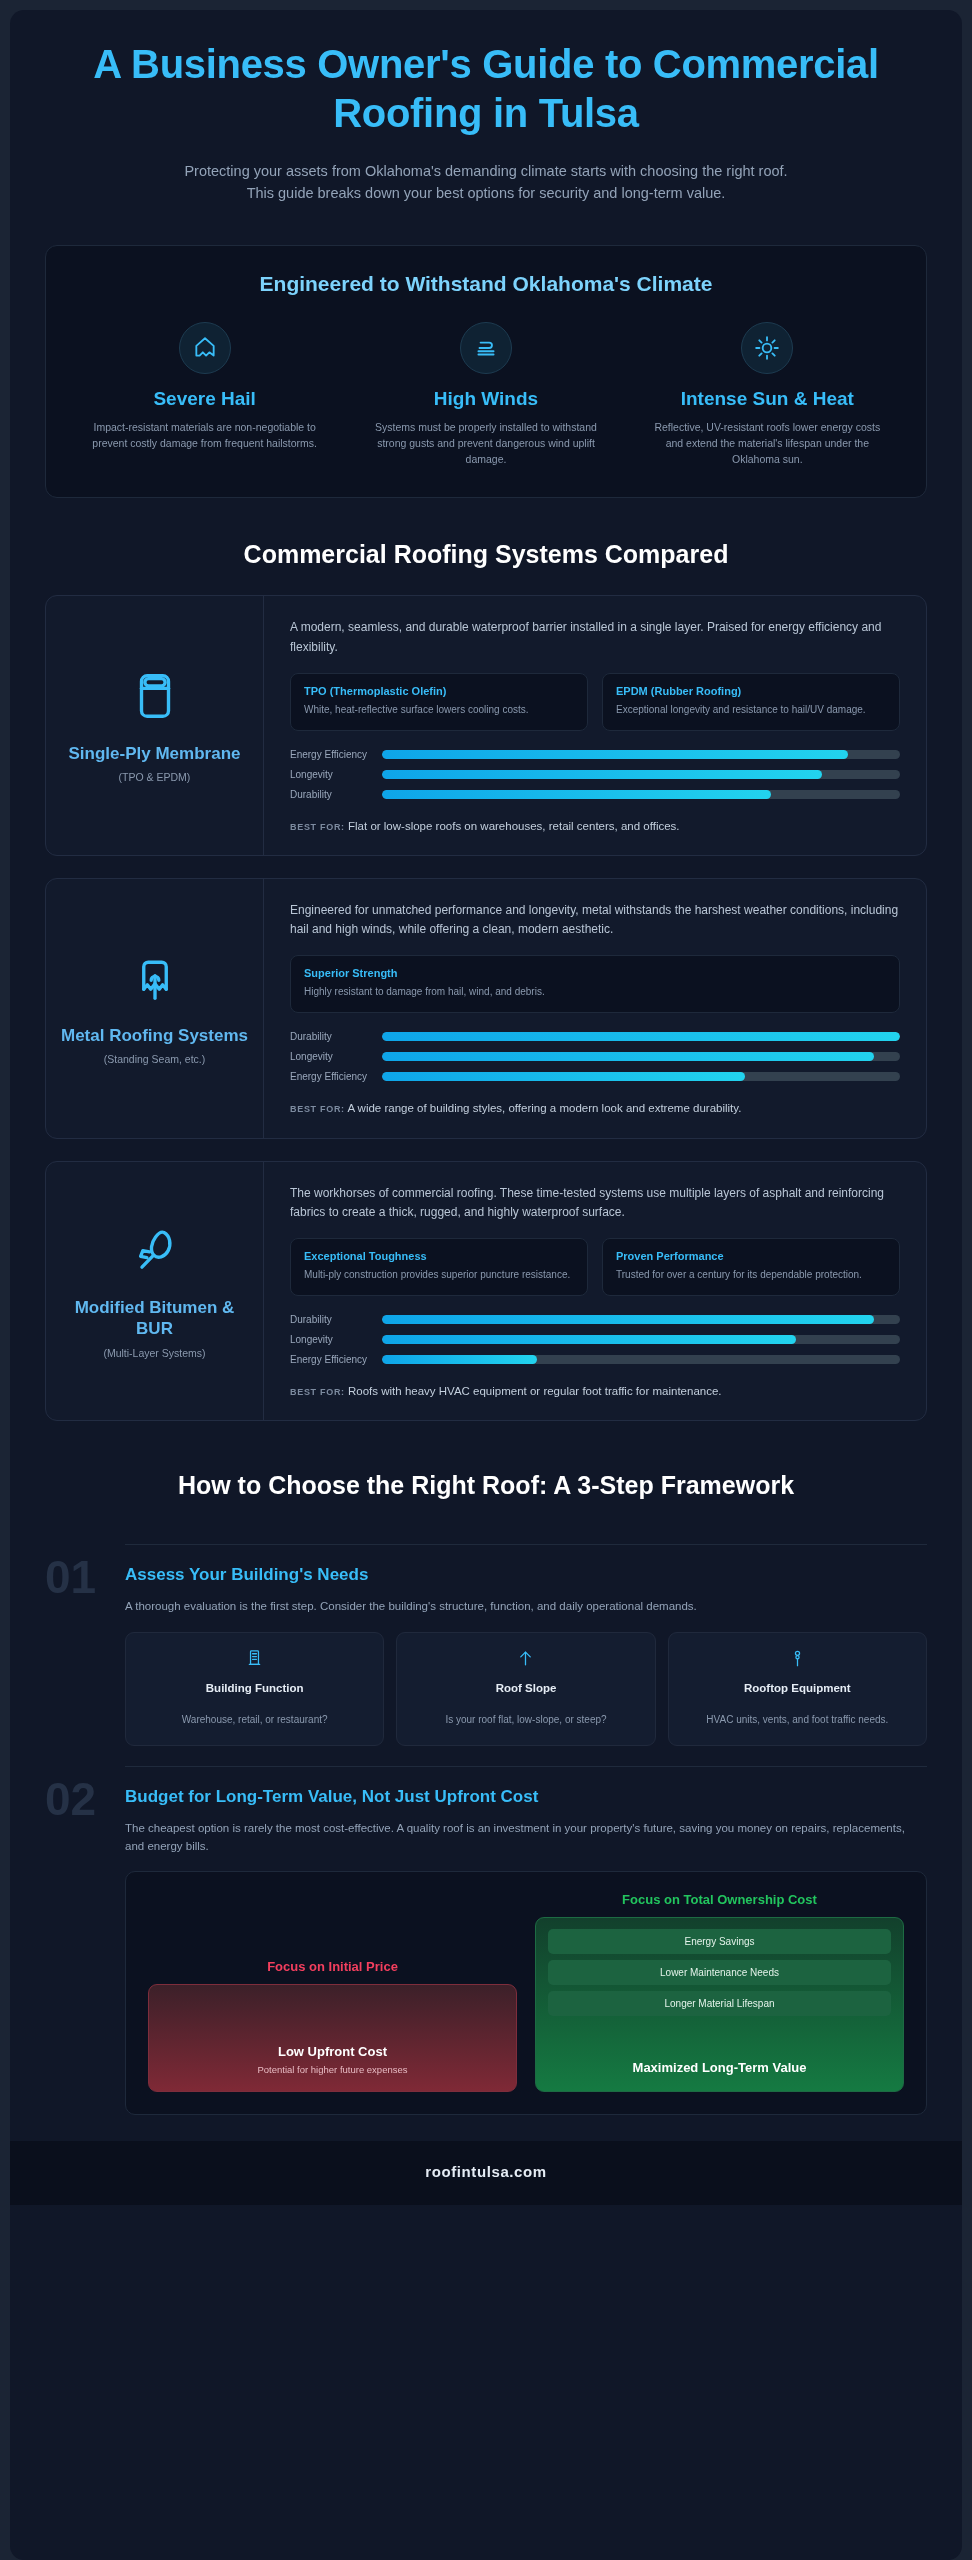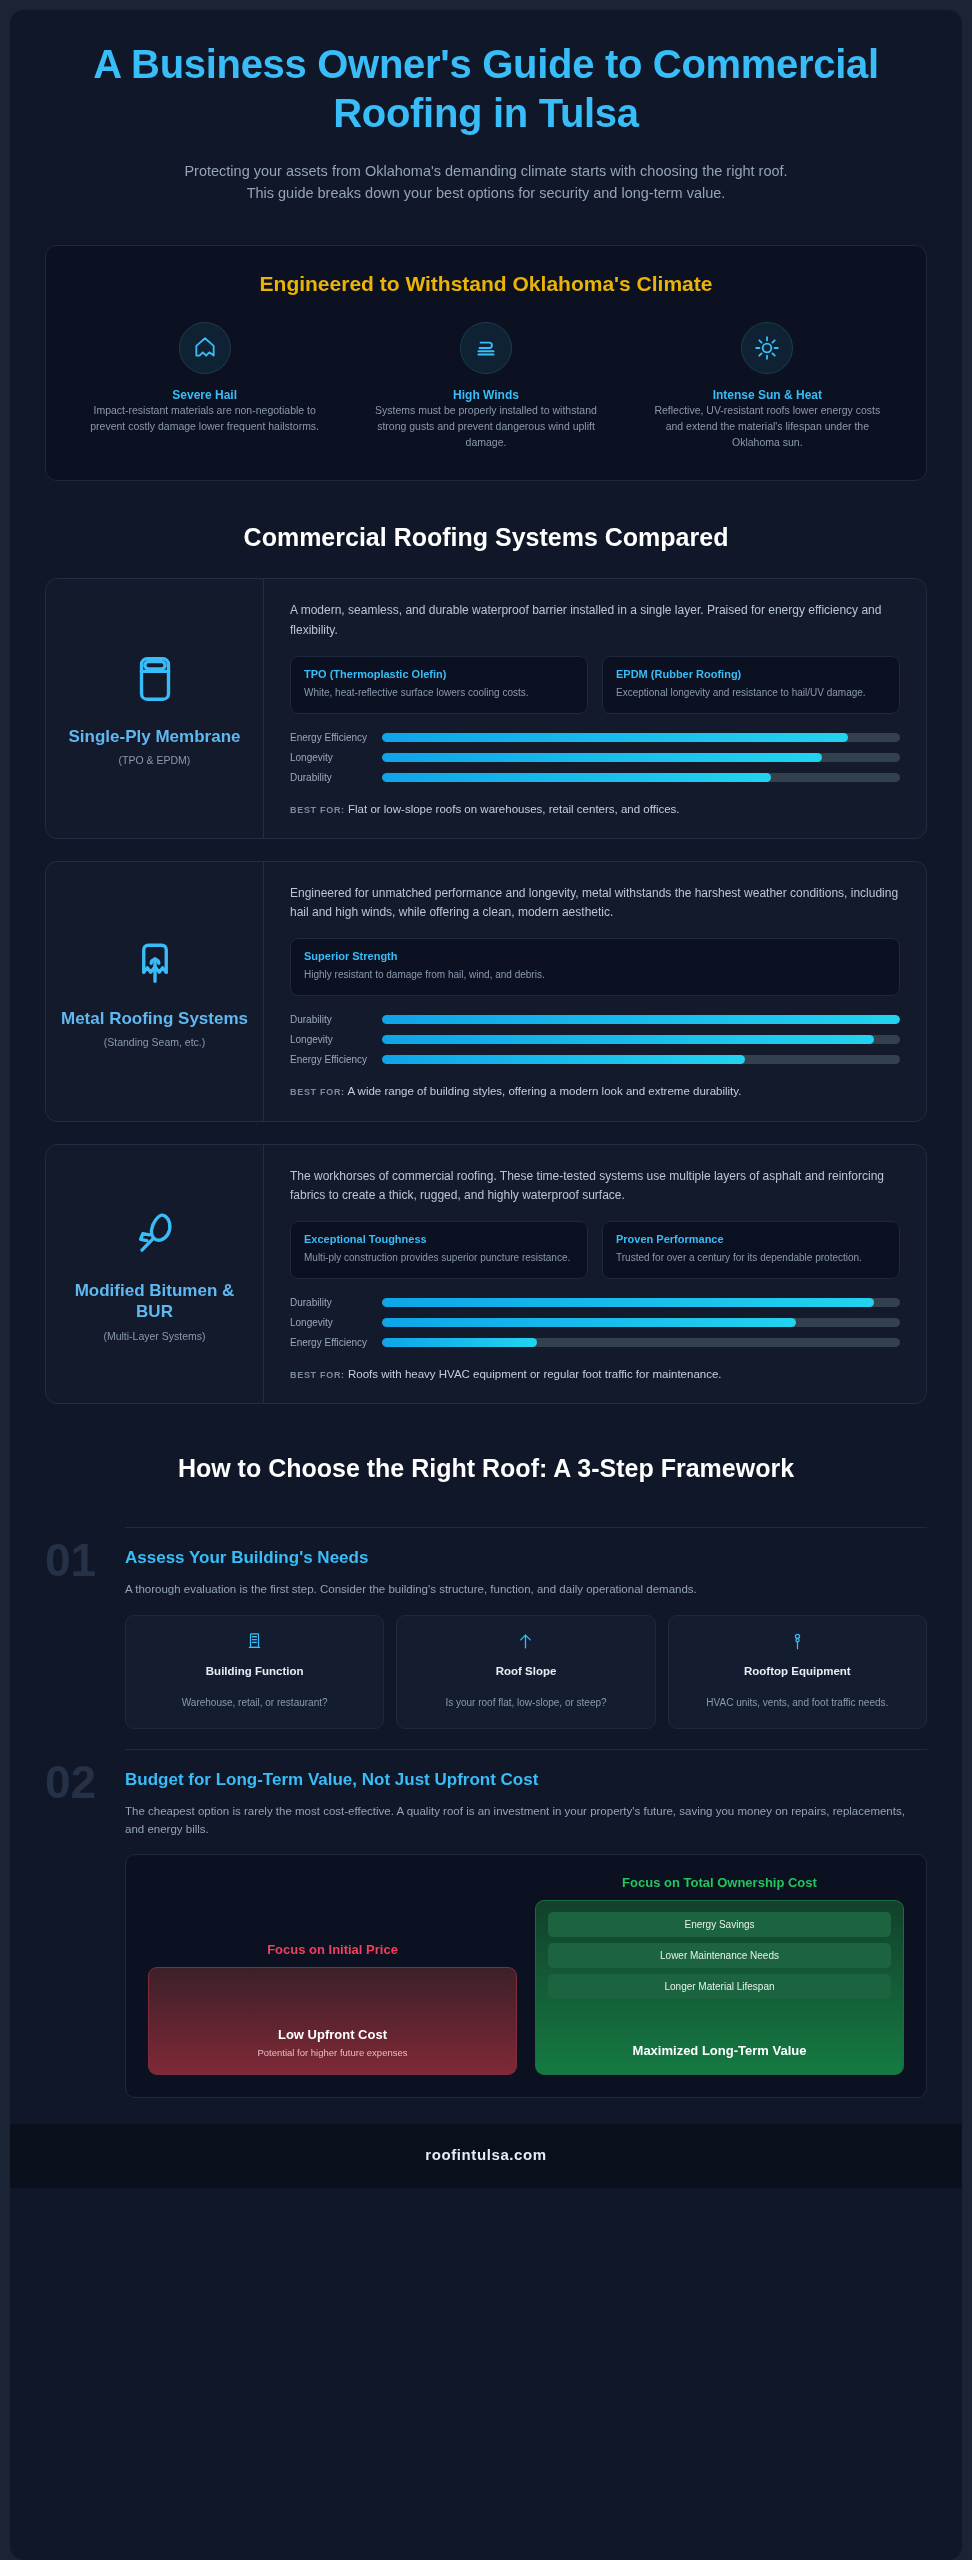--- a/index.html
+++ b/index.html
@@ -38,40 +38,41 @@
 
   
   .climate-panel {
     margin: 18px 35px 0 35px;
     background: #0b1120;
     border: 1px solid #1e293b;
     border-radius: 12px;
     padding: 26px 24px 30px 24px;
   }
   .climate-panel h2 {
-    color: #eab308;
+    color: #7dd3fc;
     font-size: 21px;
     text-align: center;
     font-weight: 700;
     margin-bottom: 26px;
   }
   .climate-grid { display: flex; gap: 12px; }
   .climate-item { flex: 1; text-align: center; padding: 0 12px; }
   .circ {
     width: 52px; height: 52px; border-radius: 50%;
     background: #0f2233;
     border: 1px solid #1d3b50;
     display: flex; align-items: center; justify-content: center;
     margin: 0 auto 14px auto;
   }
   .circ svg { display: block; }
   .climate-item h3 {
     color: #38bdf8;
-    font-size: 12px;
-    font-weight: 700;
+    font-size: 19px;
+    font-weight: 700;
+    margin-bottom: 9px;
   }
   .climate-item p {
     color: #8a99ae;
     font-size: 10.5px;
     line-height: 1.55;
   }
 
   
   .section-title {
     color: #ffffff;
@@ -306,21 +307,21 @@
     <h2>Engineered to Withstand Oklahoma's Climate</h2>
     <div class="climate-grid">
 
       <div class="climate-item">
         <div class="circ">
           <svg width="26" height="26" viewBox="0 0 24 24" fill="none" stroke="#38bdf8" stroke-width="1.7" stroke-linecap="round" stroke-linejoin="round">
             <path d="M4 10 L12 3 L20 10 L20 19 L16 16 L13 19 L10 16 L7 19 L4 19 Z"></path>
           </svg>
         </div>
         <h3>Severe Hail</h3>
-        <p>Impact-resistant materials are non-negotiable to prevent costly damage lower frequent hailstorms.</p>
+        <p>Impact-resistant materials are non-negotiable to prevent costly damage from frequent hailstorms.</p>
       </div>
 
       <div class="climate-item">
         <div class="circ">
           <svg width="26" height="26" viewBox="0 0 24 24" fill="none" stroke="#38bdf8" stroke-width="1.7" stroke-linecap="round">
             <path d="M7 7 H15 a2.5 2.5 0 1 1 0 5 H6"></path>
             <path d="M5 15 H19"></path>
             <path d="M5 18 H19"></path>
           </svg>
         </div>

